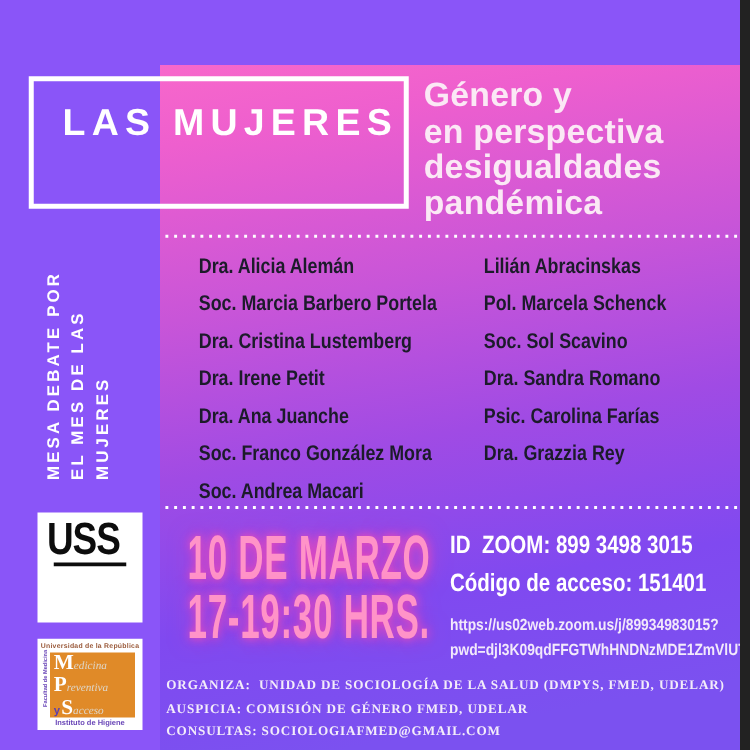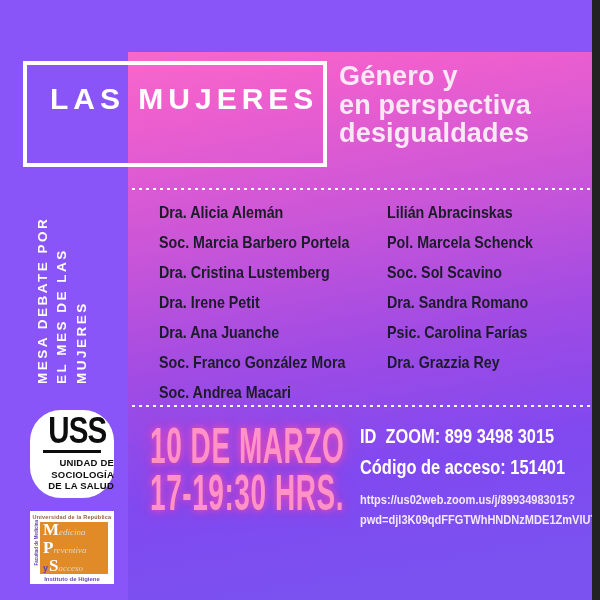--- a/index.html
+++ b/index.html
@@ -42,21 +42,21 @@
   .zoom-main{font-size:20px;font-weight:700;line-height:31px;transform:scaleX(0.82);
     transform-origin:left top;}
   .zoom-urls{margin-top:7px;font-size:13px;font-weight:600;line-height:20px;
     color:#f2e9fb;transform:scaleX(0.85);transform-origin:left top;}
 
   .footer{position:absolute;left:133px;top:540px;color:#f3ecfa;
     font-family:"Liberation Serif",serif;font-size:10.5px;font-weight:700;
     letter-spacing:0.7px;line-height:18.5px;}
 
   .uss-box{position:absolute;left:30px;top:410px;width:84px;height:88px;background:#ffffff;
-    color:#0d0d0d;text-align:right;border-radius:31px;}
+    color:#0d0d0d;text-align:left;}
   .uss-acronym{font-size:36px;line-height:37px;font-weight:900;letter-spacing:-1px;
     transform:scaleX(0.82);transform-origin:center top;margin-top:2px;}
   .uss-rule{width:58px;height:3px;background:#0d0d0d;margin:1px auto 4px auto;}
   .uss-name{font-size:9.5px;line-height:11.5px;font-weight:700;letter-spacing:0.2px;}
 
   .mps-box{position:absolute;left:30px;top:511px;width:84px;height:73px;background:#ffffff;}
   .mps-univ{font-size:5.5px;font-weight:700;color:#9a5a3a;text-align:center;
     margin-top:3px;letter-spacing:0.2px;}
   .mps-orange{position:absolute;left:10px;top:11px;width:68px;height:52px;background:#e08a28;
     overflow:hidden;}
@@ -81,20 +81,21 @@
 
   <div class="title-box"></div>
   <div class="title-text">
     <div class="line">LAS MUJERES</div>
   </div>
 
   <div class="subtitle">
     <div class="line">Género y</div>
     <div class="line">en perspectiva</div>
     <div class="line">desigualdades</div>
+    <div class="line">pandémica</div>
   </div>
 
   <div class="side-label">
     <div class="line">MESA DEBATE POR</div>
     <div class="line">EL MES DE LAS</div>
     <div class="line">MUJERES</div>
   </div>
 
   <div class="dots dots-top"></div>
   <div class="dots dots-bottom"></div>
@@ -127,29 +128,29 @@
     <div class="zoom-main">
       <div class="line">ID  ZOOM: 899 3498 3015</div>
       <div class="line">Código de acceso: 151401</div>
     </div>
     <div class="zoom-urls">
       <div class="line">https://us02web.zoom.us/j/89934983015?</div>
       <div class="line">pwd=djl3K09qdFFGTWhHNDNzMDE1ZmVlUT09</div>
     </div>
   </div>
 
+  <div class="footer">
+    <div class="line">ORGANIZA:  UNIDAD DE SOCIOLOGÍA DE LA SALUD (DMPYS, FMED, UDELAR)</div>
+    <div class="line">AUSPICIA: COMISIÓN DE GÉNERO FMED, UDELAR</div>
+    <div class="line">CONSULTAS: SOCIOLOGIAFMED@GMAIL.COM</div>
+  </div>
 
   <div class="uss-box">
     <div class="uss-acronym">USS</div>
     <div class="uss-rule"></div>
-    <div class="uss-name">
-      <div class="line">UNIDAD DE</div>
-      <div class="line">SOCIOLOGÍA</div>
-      <div class="line">DE LA SALUD</div>
-    </div>
   </div>
 
   <div class="mps-box">
     <div class="mps-univ">Universidad de la República</div>
     <div class="mps-orange">
       <div class="mps-row">
         <span class="mps-big">M</span>
         <span class="mps-rest">edicina</span>
       </div>
       <div class="mps-row">

